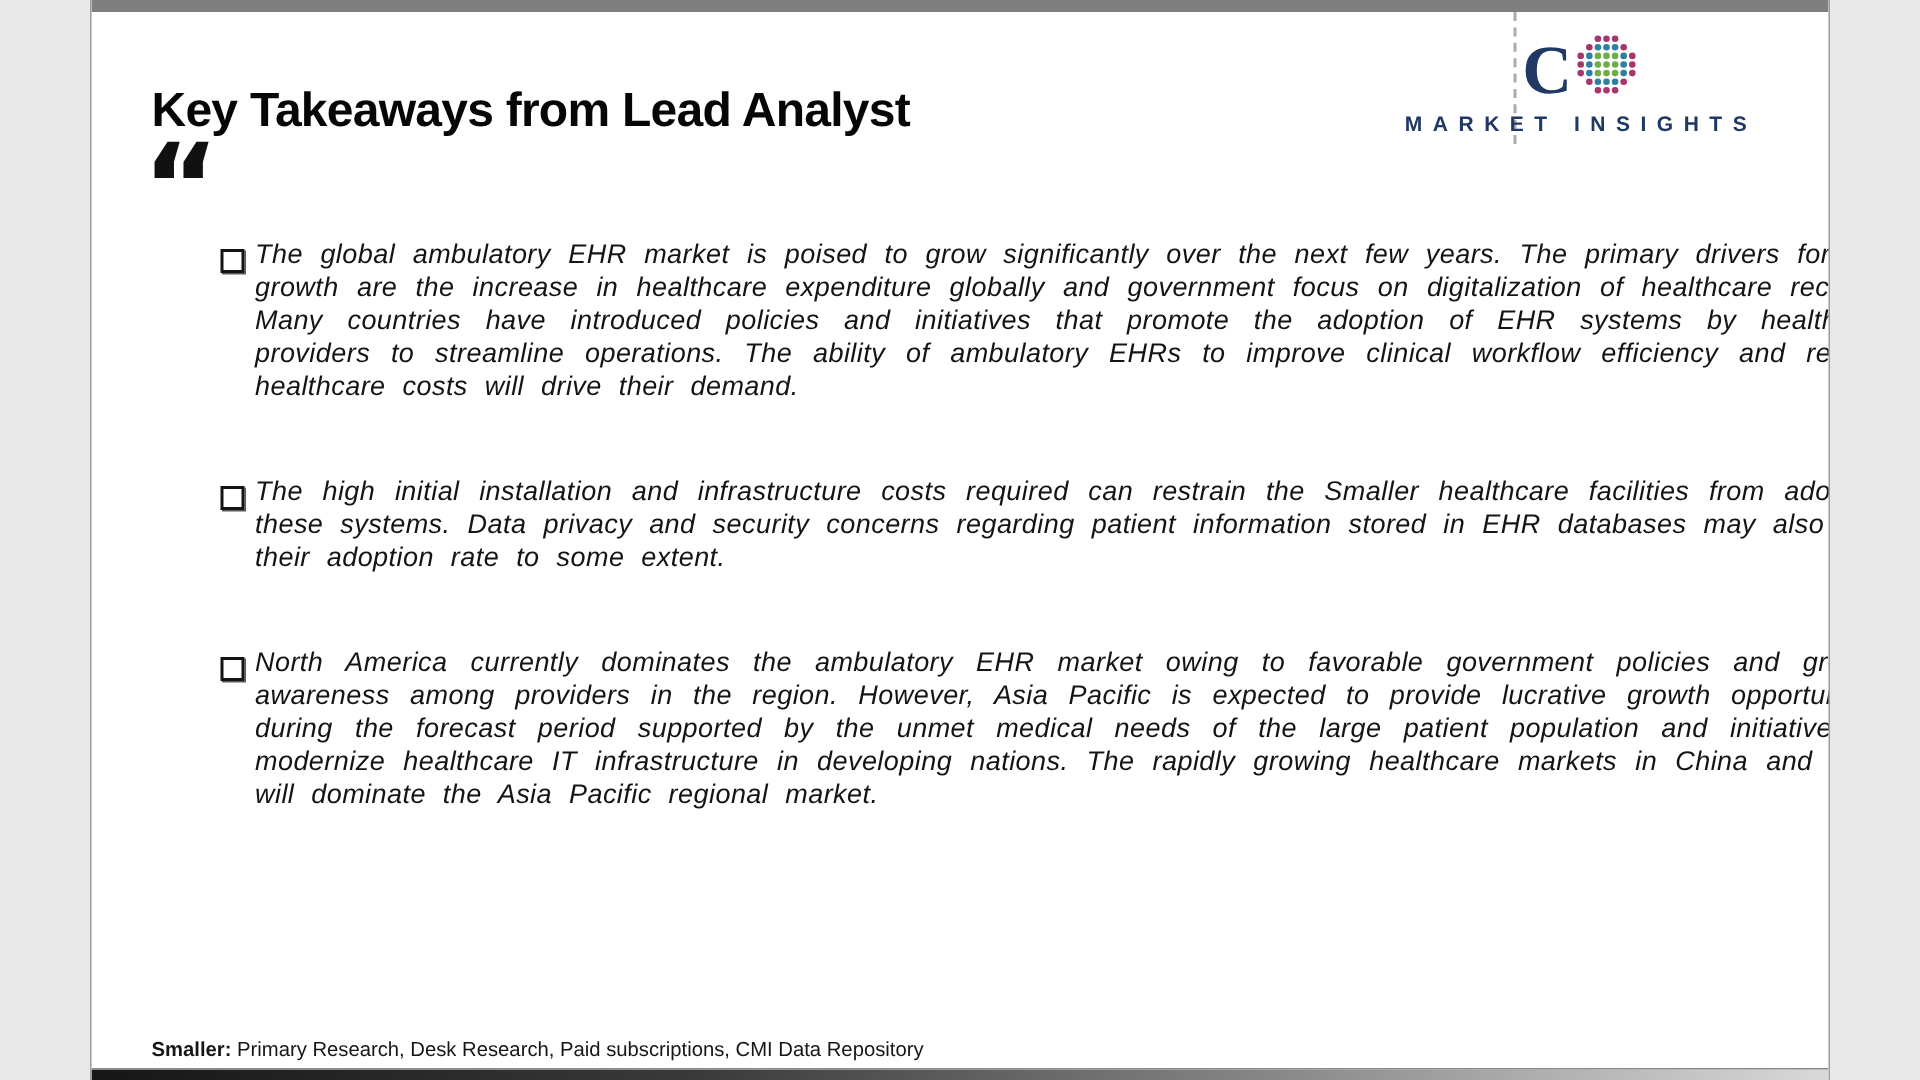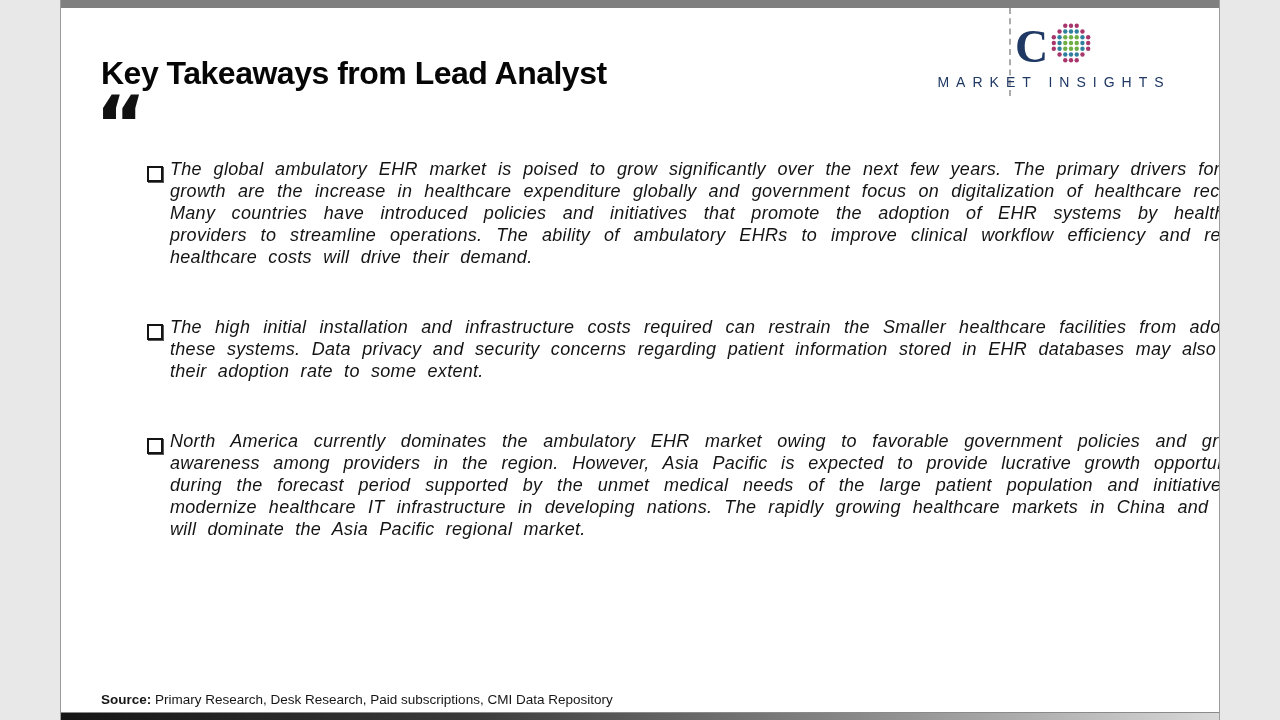--- a/index.html
+++ b/index.html
@@ -57,21 +57,21 @@
     font-family: "Liberation Serif", serif;
     font-weight: 700;
     font-size: 46px;
     line-height: 46px;
     letter-spacing: 1px;
   }
   .logo-globe { display: inline-block; margin: 0 1px; }
   .logo-sub {
     margin-top: 2px;
     font-size: 14px;
-    font-weight: 400;
+    font-weight: 700;
     letter-spacing: 7px;
     color: #1f3864;
     white-space: nowrap;
   }
   .quote-mark {
     position: absolute;
     font-family: "DejaVu Sans", sans-serif;
     font-weight: bold;
     font-size: 78px;
     line-height: 50px;
@@ -196,18 +196,18 @@
     </li>
     <li class="takeaway">
       <span class="checkbox-bullet"></span>
       <span>North America currently dominates the ambulatory EHR market owing to favorable government policies and greater awareness among providers in the region. However, Asia Pacific is expected to provide lucrative growth opportunities during the forecast period supported by the unmet medical needs of the large patient population and initiatives to modernize healthcare IT infrastructure in developing nations. The rapidly growing healthcare markets in China and India will dominate the Asia Pacific regional market.</span>
     </li>
   </ul>
 
   <span class="quote-mark quote-close">”</span>
 
   <div class="source-line">
-    <span class="source-label">Source:</span><span> Primary Research, Desk Research, Paid subscriptions, CMI Data Repository</span>
+    <span class="source-label">Smaller:</span><span> Primary Research, Desk Research, Paid subscriptions, CMI Data Repository</span>
   </div>
 
   <div class="bottom-bar"></div>
 
 </div>
 
 </body></html>

